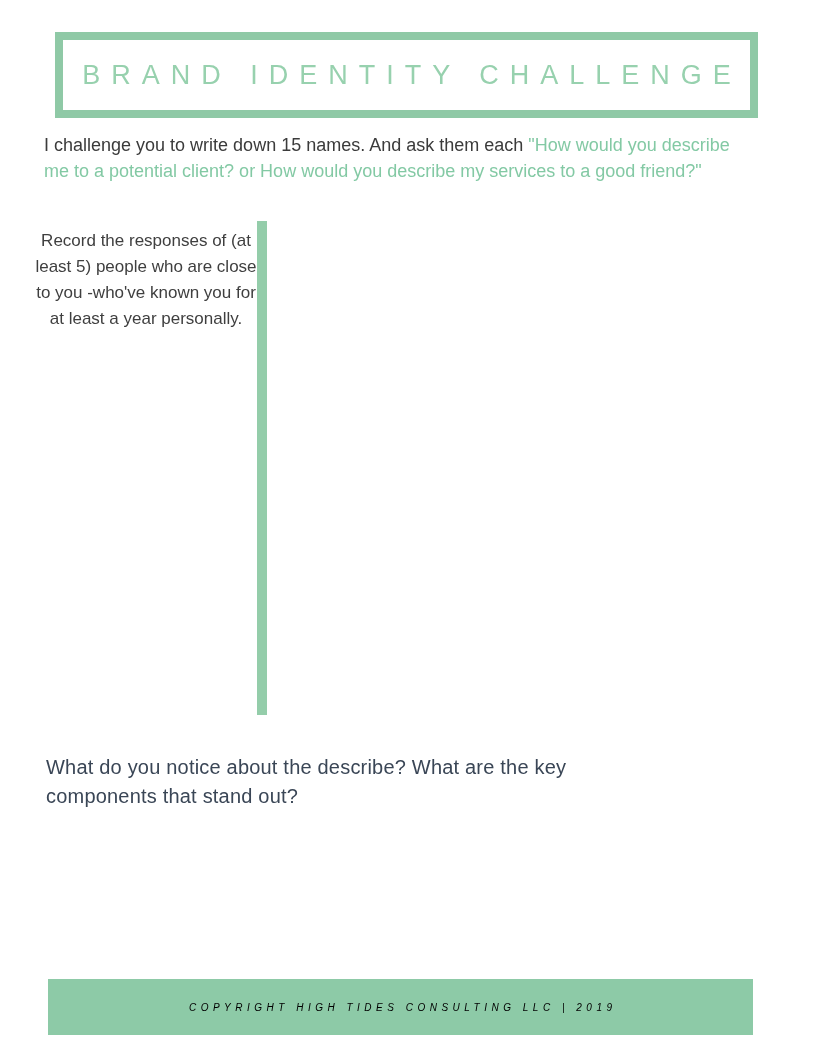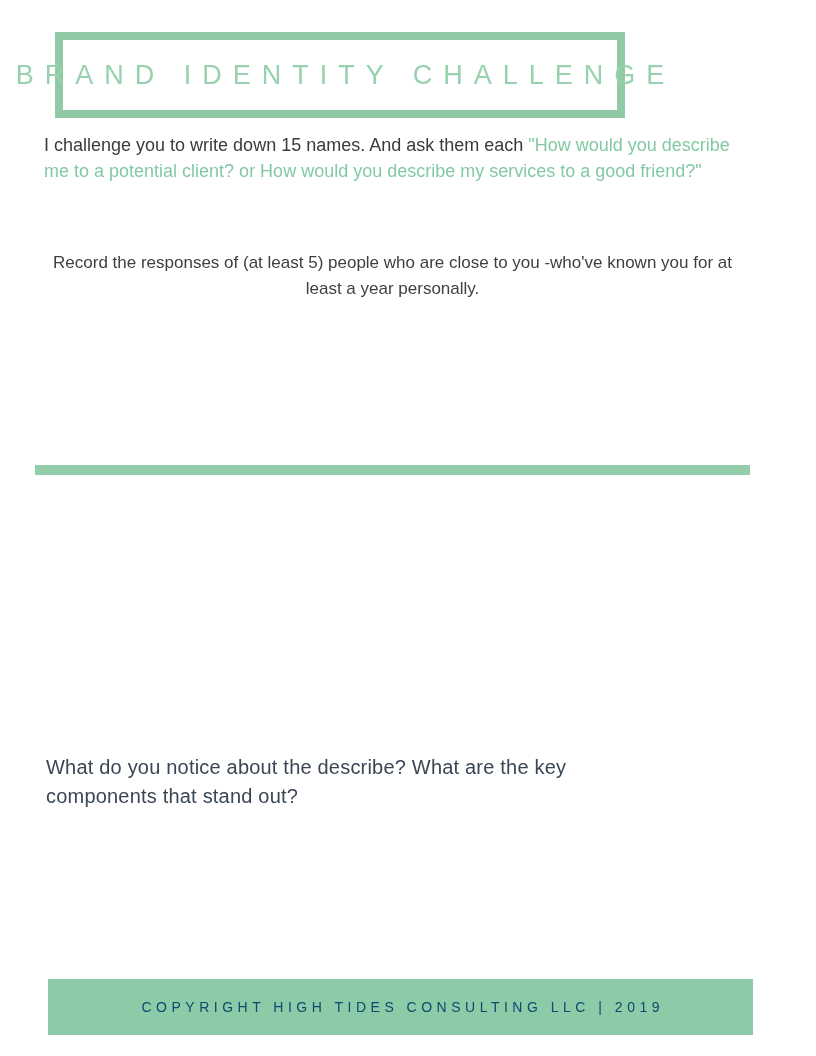--- a/index.html
+++ b/index.html
@@ -12,21 +12,21 @@
     background: #ffffff;
     margin: 0 auto;
     overflow: hidden;
   }
 
   
   .header-box {
     position: absolute;
     left: 55px;
     top: 32px;
-    width: 570px;
+    width: 703px;
     height: 86px;
     border: 8px solid #8fc9a6;
     background: #ffffff;
     display: flex;
     align-items: center;
     justify-content: center;
   }
   .header-title {
     color: #97d1ae;
     font-size: 27px;
@@ -46,25 +46,24 @@
     font-size: 18px;
     line-height: 26px;
     color: #3b3b3b;
   }
   .intro .highlight { color: #83c9a4; }
 
   
   .columns {
     position: absolute;
     left: 35px;
-    top: 243px;
+    top: 221px;
     width: 715px;
     height: 494px;
     display: flex;
-    flex-direction: column;
   }
   .col {
     text-align: center;
     font-size: 17px;
     line-height: 26px;
     color: #3f3f3f;
   }
   .col-1 { flex: 0 0 222px; padding-top: 7px; }
   .col-2 { flex: 0 0 259px; padding-top: 11px; padding-left: 6px; padding-right: 6px; }
   .col-3 { flex: 0 0 224px; padding-top: 10px; padding-left: 4px; padding-right: 4px; }
@@ -92,25 +91,26 @@
     left: 48px;
     top: 979px;
     width: 705px;
     height: 56px;
     background: #8dcaa7;
     display: flex;
     align-items: center;
     justify-content: center;
   }
   .footer-text {
-    color: #0c4a6e;
-    font-size: 14px;
+    color: #000000;
+    font-size: 10px;
     letter-spacing: 4.5px;
     white-space: nowrap;
     text-indent: 4.5px; 
+    font-style: italic;
   }
 </style>
 </head>
 <body>
 
 <div class="page">
 
   <div class="header-box">
     <div class="header-title">BRAND IDENTITY CHALLENGE</div>
   </div>

